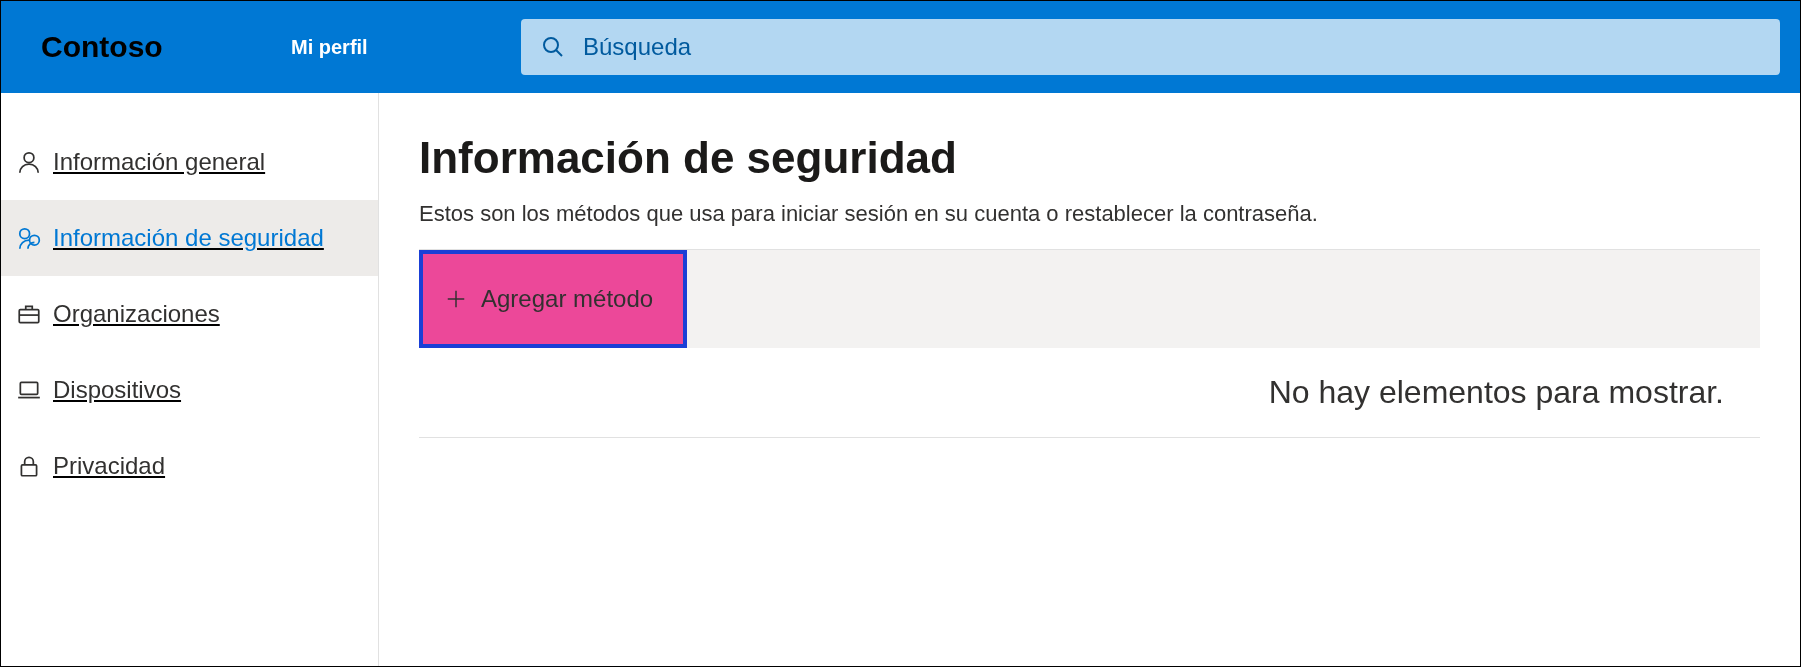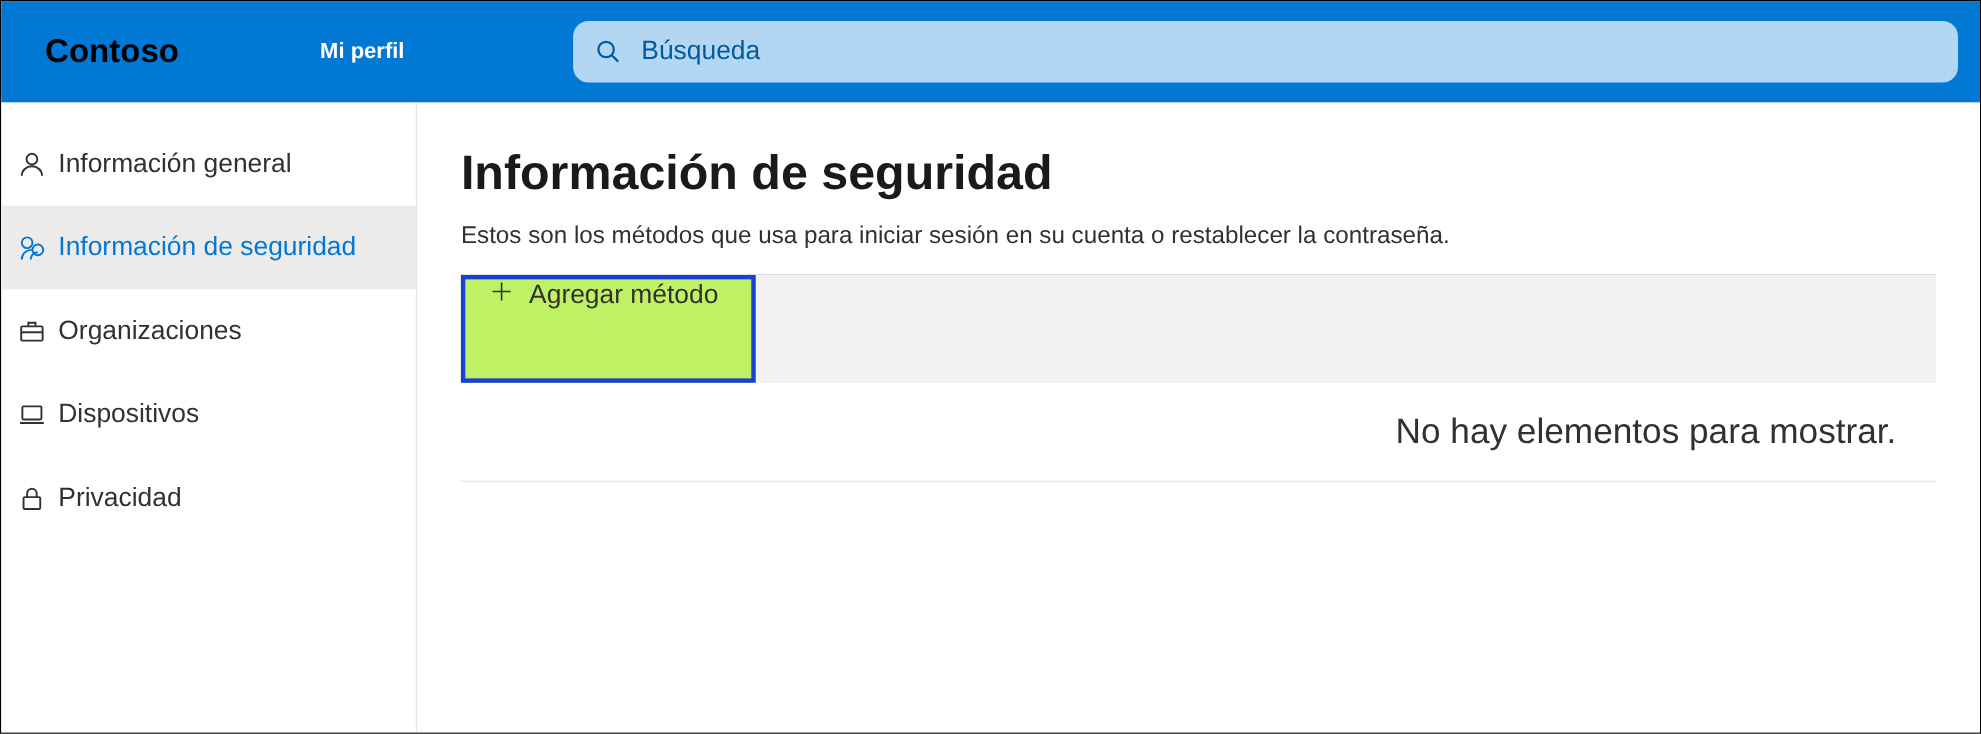--- a/index.html
+++ b/index.html
@@ -31,21 +31,21 @@
     .profile-label {
       color: #fff;
       font-size: 20px;
       font-weight: 600;
       width: 230px;
     }
     .search-wrap {
       flex: 1;
       height: 56px;
       background: #b3d7f2;
-      border-radius: 14px;
+      border-radius: 4px;
       display: flex;
       align-items: center;
       padding: 0 20px;
     }
     .search-icon-svg {
       width: 24px;
       height: 24px;
       flex: 0 0 auto;
     }
     .search-input {
@@ -60,21 +60,22 @@
     .search-input::placeholder {
       color: #005a9e;
     }
     .body-wrap {
       display: flex;
       height: calc(100% - 92px);
     }
     .sidebar {
       width: 378px;
       border-right: 1px solid #e1e1e1;
-      padding-top: 18px;
+      padding-top: 31px;
+      text-decoration: underline;
     }
     .sidebar-item {
       display: flex;
       align-items: center;
       height: 76px;
       padding: 0 14px;
       cursor: pointer;
       color: #323130;
       font-size: 24px;
     }
@@ -114,26 +115,26 @@
     .toolbar-row {
       height: 98px;
       background: #f3f2f1;
       display: flex;
       align-items: center;
       padding-left: 0;
     }
     .add-method {
       height: 100%;
       display: flex;
-      align-items: flex-start;
+      align-items: center;
       padding: 0 30px 0 22px;
       font-size: 24px;
       color: #323130;
       border: 4px solid #1a3fd6;
-      background: #bef264;
+      background: #ec4899;
       cursor: pointer;
     }
     .plus-icon {
       width: 22px;
       height: 22px;
       margin-right: 14px;
       display: inline-flex;
       align-items: center;
       justify-content: center;
     }

